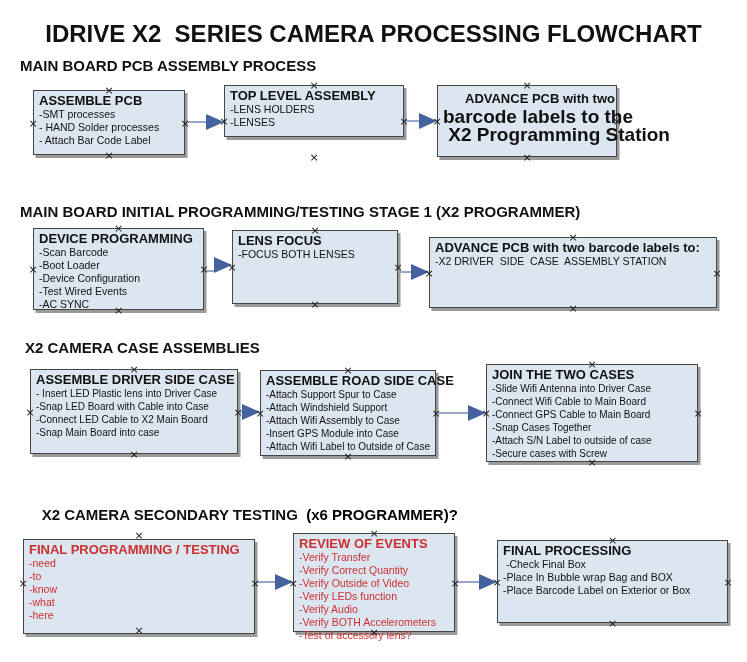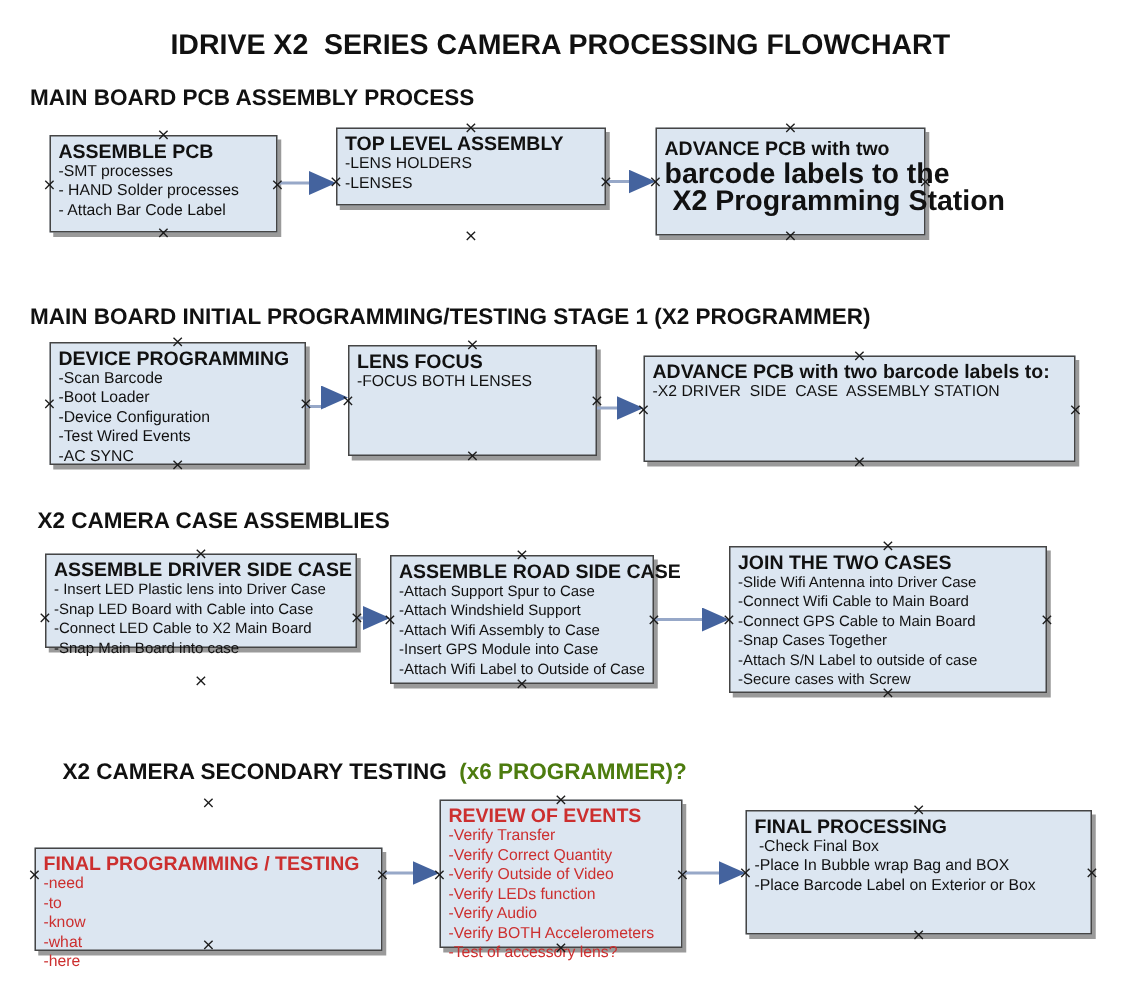--- a/index.html
+++ b/index.html
@@ -1,28 +1,28 @@
 <!DOCTYPE html>
 <html><head>
 <meta charset="utf-8">
 <style>
   html,body{margin:0;padding:0;background:#ffffff;}
   .canvas{position:relative;width:747px;height:662px;background:#ffffff;overflow:hidden;
           font-family:"Liberation Sans",sans-serif;color:#111;}
   .main-title{position:absolute;left:0;top:20px;width:100%;text-align:center;
-              font-size:19px;font-weight:bold;white-space:pre;letter-spacing:0;}
+              font-size:24px;font-weight:bold;white-space:pre;letter-spacing:0;}
   .sec-h{position:absolute;font-size:15px;font-weight:bold;white-space:pre;}
-  .red-text{color:#4d7c0f;}
+  .red-text{color:#000000;}
   .fbox{position:absolute;background:#dce6f1;border:1.6px solid #454545;
         box-shadow:2.5px 3px 0 #9a9a9a;box-sizing:border-box;padding:2px 4px 0 5px;}
   .btitle{font-size:13px;line-height:15px;font-weight:bold;white-space:pre;}
   .bitem{font-size:10.5px;line-height:13px;white-space:pre;}
   .small-items .bitem{font-size:10px;}
   .bold-lines .bitem{font-size:19px;line-height:18px;font-weight:bold;}
-  .bold-lines .btitle{line-height:18px;padding-top:2px;}
+  .bold-lines .btitle{line-height:18px;padding-top:2px;margin-left:22px;}
   .red-box .btitle,.red-box .bitem{color:#cc2f2f;}
   .connectors{position:absolute;left:0;top:0;pointer-events:none;}
   .conn{stroke:#97a8c8;stroke-width:2;fill:none;}
   .anch{position:absolute;transform:translate(-50%,-50%);font-size:11px;line-height:1;
         color:#1a1a1a;font-family:"DejaVu Sans",sans-serif;pointer-events:none;}
 </style>
 </head>
 <body>
 
 <div class="canvas">
@@ -67,21 +67,21 @@
   <div class="fbox" style="left:232px;top:230px;width:166px;height:74px">
     <div class="btitle">LENS FOCUS</div>
     <div class="bitem">-FOCUS BOTH LENSES</div>
   </div>
 
   <div class="fbox" style="left:429px;top:237px;width:288px;height:71px">
     <div class="btitle">ADVANCE PCB with two barcode labels to:</div>
     <div class="bitem">-X2 DRIVER  SIDE  CASE  ASSEMBLY STATION</div>
   </div>
 
-  <div class="fbox small-items" style="left:30px;top:369px;width:208px;height:63px">
+  <div class="fbox small-items" style="left:30px;top:369px;width:208px;height:85px">
     <div class="btitle">ASSEMBLE DRIVER SIDE CASE</div>
     <div class="bitem">- Insert LED Plastic lens into Driver Case</div>
     <div class="bitem">-Snap LED Board with Cable into Case</div>
     <div class="bitem">-Connect LED Cable to X2 Main Board</div>
     <div class="bitem">-Snap Main Board into case</div>
   </div>
 
   <div class="fbox small-items" style="left:260px;top:370px;width:176px;height:86px">
     <div class="btitle">ASSEMBLE ROAD SIDE CASE</div>
     <div class="bitem">-Attach Support Spur to Case</div>
@@ -94,21 +94,21 @@
   <div class="fbox small-items" style="left:486px;top:364px;width:212px;height:98px">
     <div class="btitle">JOIN THE TWO CASES</div>
     <div class="bitem">-Slide Wifi Antenna into Driver Case</div>
     <div class="bitem">-Connect Wifi Cable to Main Board</div>
     <div class="bitem">-Connect GPS Cable to Main Board</div>
     <div class="bitem">-Snap Cases Together</div>
     <div class="bitem">-Attach S/N Label to outside of case</div>
     <div class="bitem">-Secure cases with Screw</div>
   </div>
 
-  <div class="fbox red-box" style="left:23px;top:565px;width:232px;height:69px">
+  <div class="fbox red-box" style="left:23px;top:539px;width:232px;height:95px">
     <div class="btitle">FINAL PROGRAMMING / TESTING</div>
     <div class="bitem">-need</div>
     <div class="bitem">-to</div>
     <div class="bitem">-know</div>
     <div class="bitem">-what</div>
     <div class="bitem">-here</div>
   </div>
 
   <div class="fbox red-box" style="left:293px;top:533px;width:162px;height:99px">
     <div class="btitle">REVIEW OF EVENTS</div>

